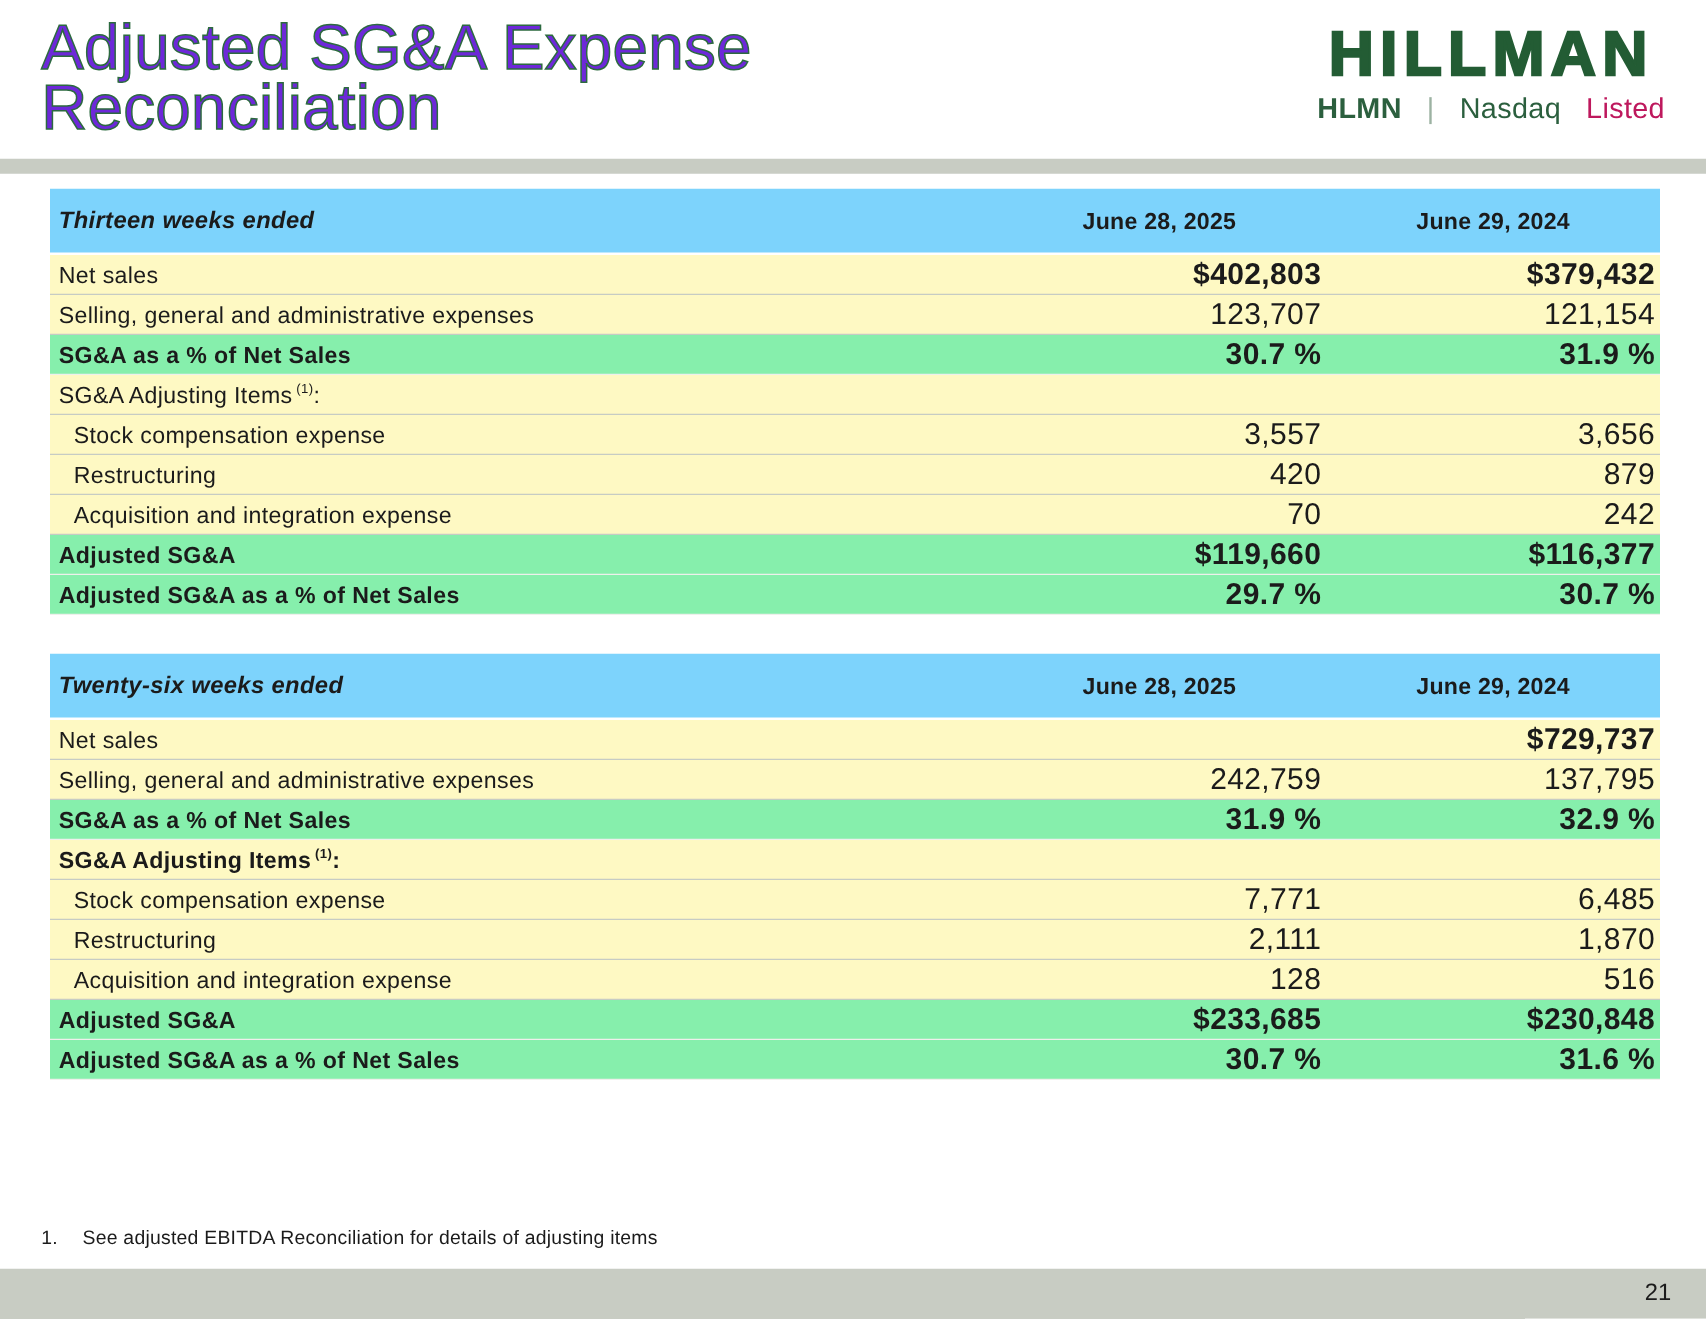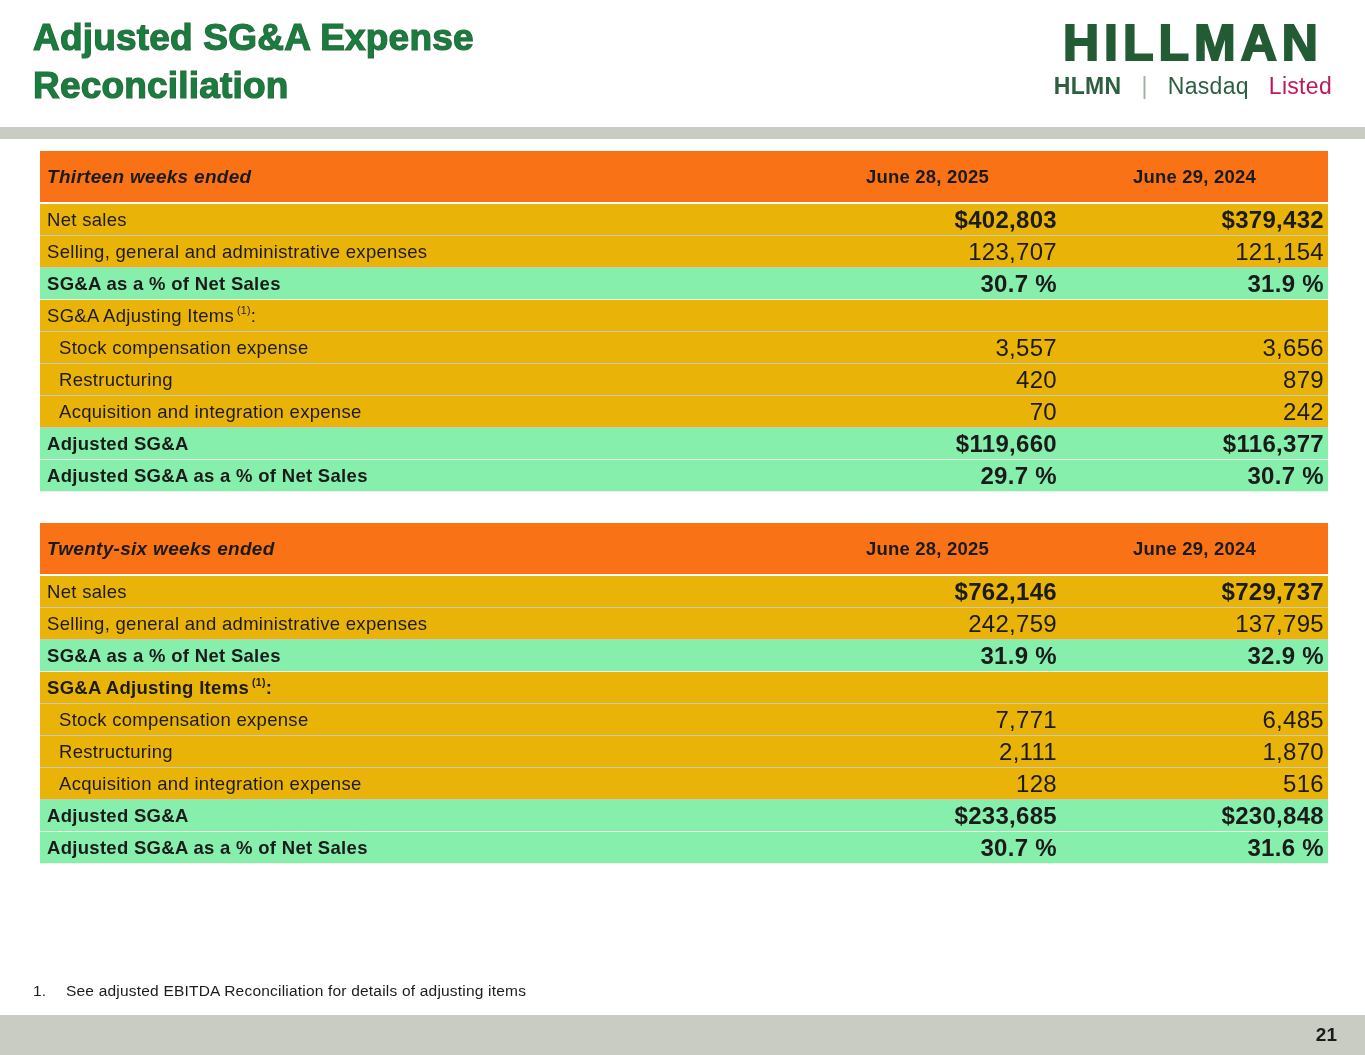--- a/index.html
+++ b/index.html
@@ -12,22 +12,22 @@
     overflow:hidden;
   }
 
   
   .slide-header {
     position:absolute; top:0; left:0; right:0; height:127px;
     display:flex; justify-content:space-between;
     padding:14px 33px 0 33px;
   }
   .page-title {
-    font-size:37px; line-height:48px; font-weight:700;
-    color:#15803d; letter-spacing:0.2px;
+    font-size:51px; line-height:48px; font-weight:400;
+    color:#6d28d9; letter-spacing:0.2px;
     -webkit-text-stroke:1.2px #2c6a3f;
   }
   .logo-block { text-align:center; padding-top:8px; }
   .logo-word {
     font-size:50px; line-height:42px; font-weight:700;
     color:#235c34; letter-spacing:5px;
     -webkit-text-stroke:2px #235c34;
     white-space:nowrap;
   }
   .logo-sub {
@@ -44,34 +44,34 @@
     position:absolute; top:127px; left:0; width:100%; height:12px;
     background:#c8ccc3;
   }
 
   
   .content { position:absolute; top:151px; left:40px; width:1288px; }
   .fin-table + .fin-table { margin-top:31px; }
 
   .t-head {
     display:flex; align-items:center; height:53px;
-    background:#f97316; border-bottom:2px solid #ffffff;
+    background:#7dd3fc; border-bottom:2px solid #ffffff;
   }
   .t-head .period {
     flex:1; font-style:italic; font-weight:700; font-size:19px;
     padding-left:7px; letter-spacing:0.3px;
   }
   .t-head .col {
     width:267px; text-align:center; font-weight:700; font-size:18.5px;
     letter-spacing:0.2px;
   }
 
   .row {
     display:flex; align-items:center; height:32px;
-    background:#eab308; border-bottom:1px solid #c6ccc4;
+    background:#fef9c3; border-bottom:1px solid #c6ccc4;
   }
   .row.gray { background:#86efac; border-bottom-color:#eef0ec; }
 
   .lab { flex:1; padding-left:7px; font-size:18.5px; letter-spacing:0.3px; white-space:nowrap; }
   .lab.ind { padding-left:19px; }
   .lab.b { font-weight:700; }
   .lab sup { font-size:10.5px; vertical-align:super; line-height:0; margin-left:3px; }
 
   .val {
     width:267px; text-align:right; padding-right:4px;
@@ -83,21 +83,21 @@
   .footnote {
     position:absolute; left:33px; top:982px;
     font-size:15.5px; letter-spacing:0.2px;
     display:flex;
   }
   .footnote .fn-num { width:33px; }
   .bottom-bar {
     position:absolute; left:0; bottom:0; width:100%; height:40px;
     background:#c8ccc3;
     display:flex; align-items:center; justify-content:flex-end;
-    padding-right:28px; font-size:19px; color:#1b1b1b;font-weight:bold;
+    padding-right:28px; font-size:19px; color:#1b1b1b;
   }
 </style>
 </head>
 <body>
 
 <header class="slide-header">
   <h1 class="page-title">
     <span>Adjusted SG&amp;A Expense</span><br>
     <span>Reconciliation</span>
   </h1>
@@ -172,21 +172,20 @@
 
   <section class="fin-table">
     <div class="t-head">
       <span class="period">Twenty-six weeks ended</span>
       <span class="col">June 28, 2025</span>
       <span class="col">June 29, 2024</span>
     </div>
     <div class="t-body">
         <div class="row">
           <span class="lab">Net sales</span>
-          <span class="val b">$762,146</span>
           <span class="val b">$729,737</span>
         </div>
         <div class="row">
           <span class="lab">Selling, general and administrative expenses</span>
           <span class="val">242,759</span>
           <span class="val">137,795</span>
         </div>
         <div class="row gray">
           <span class="lab b">SG&amp;A as a % of Net Sales</span>
           <span class="val b">31.9 %</span>

